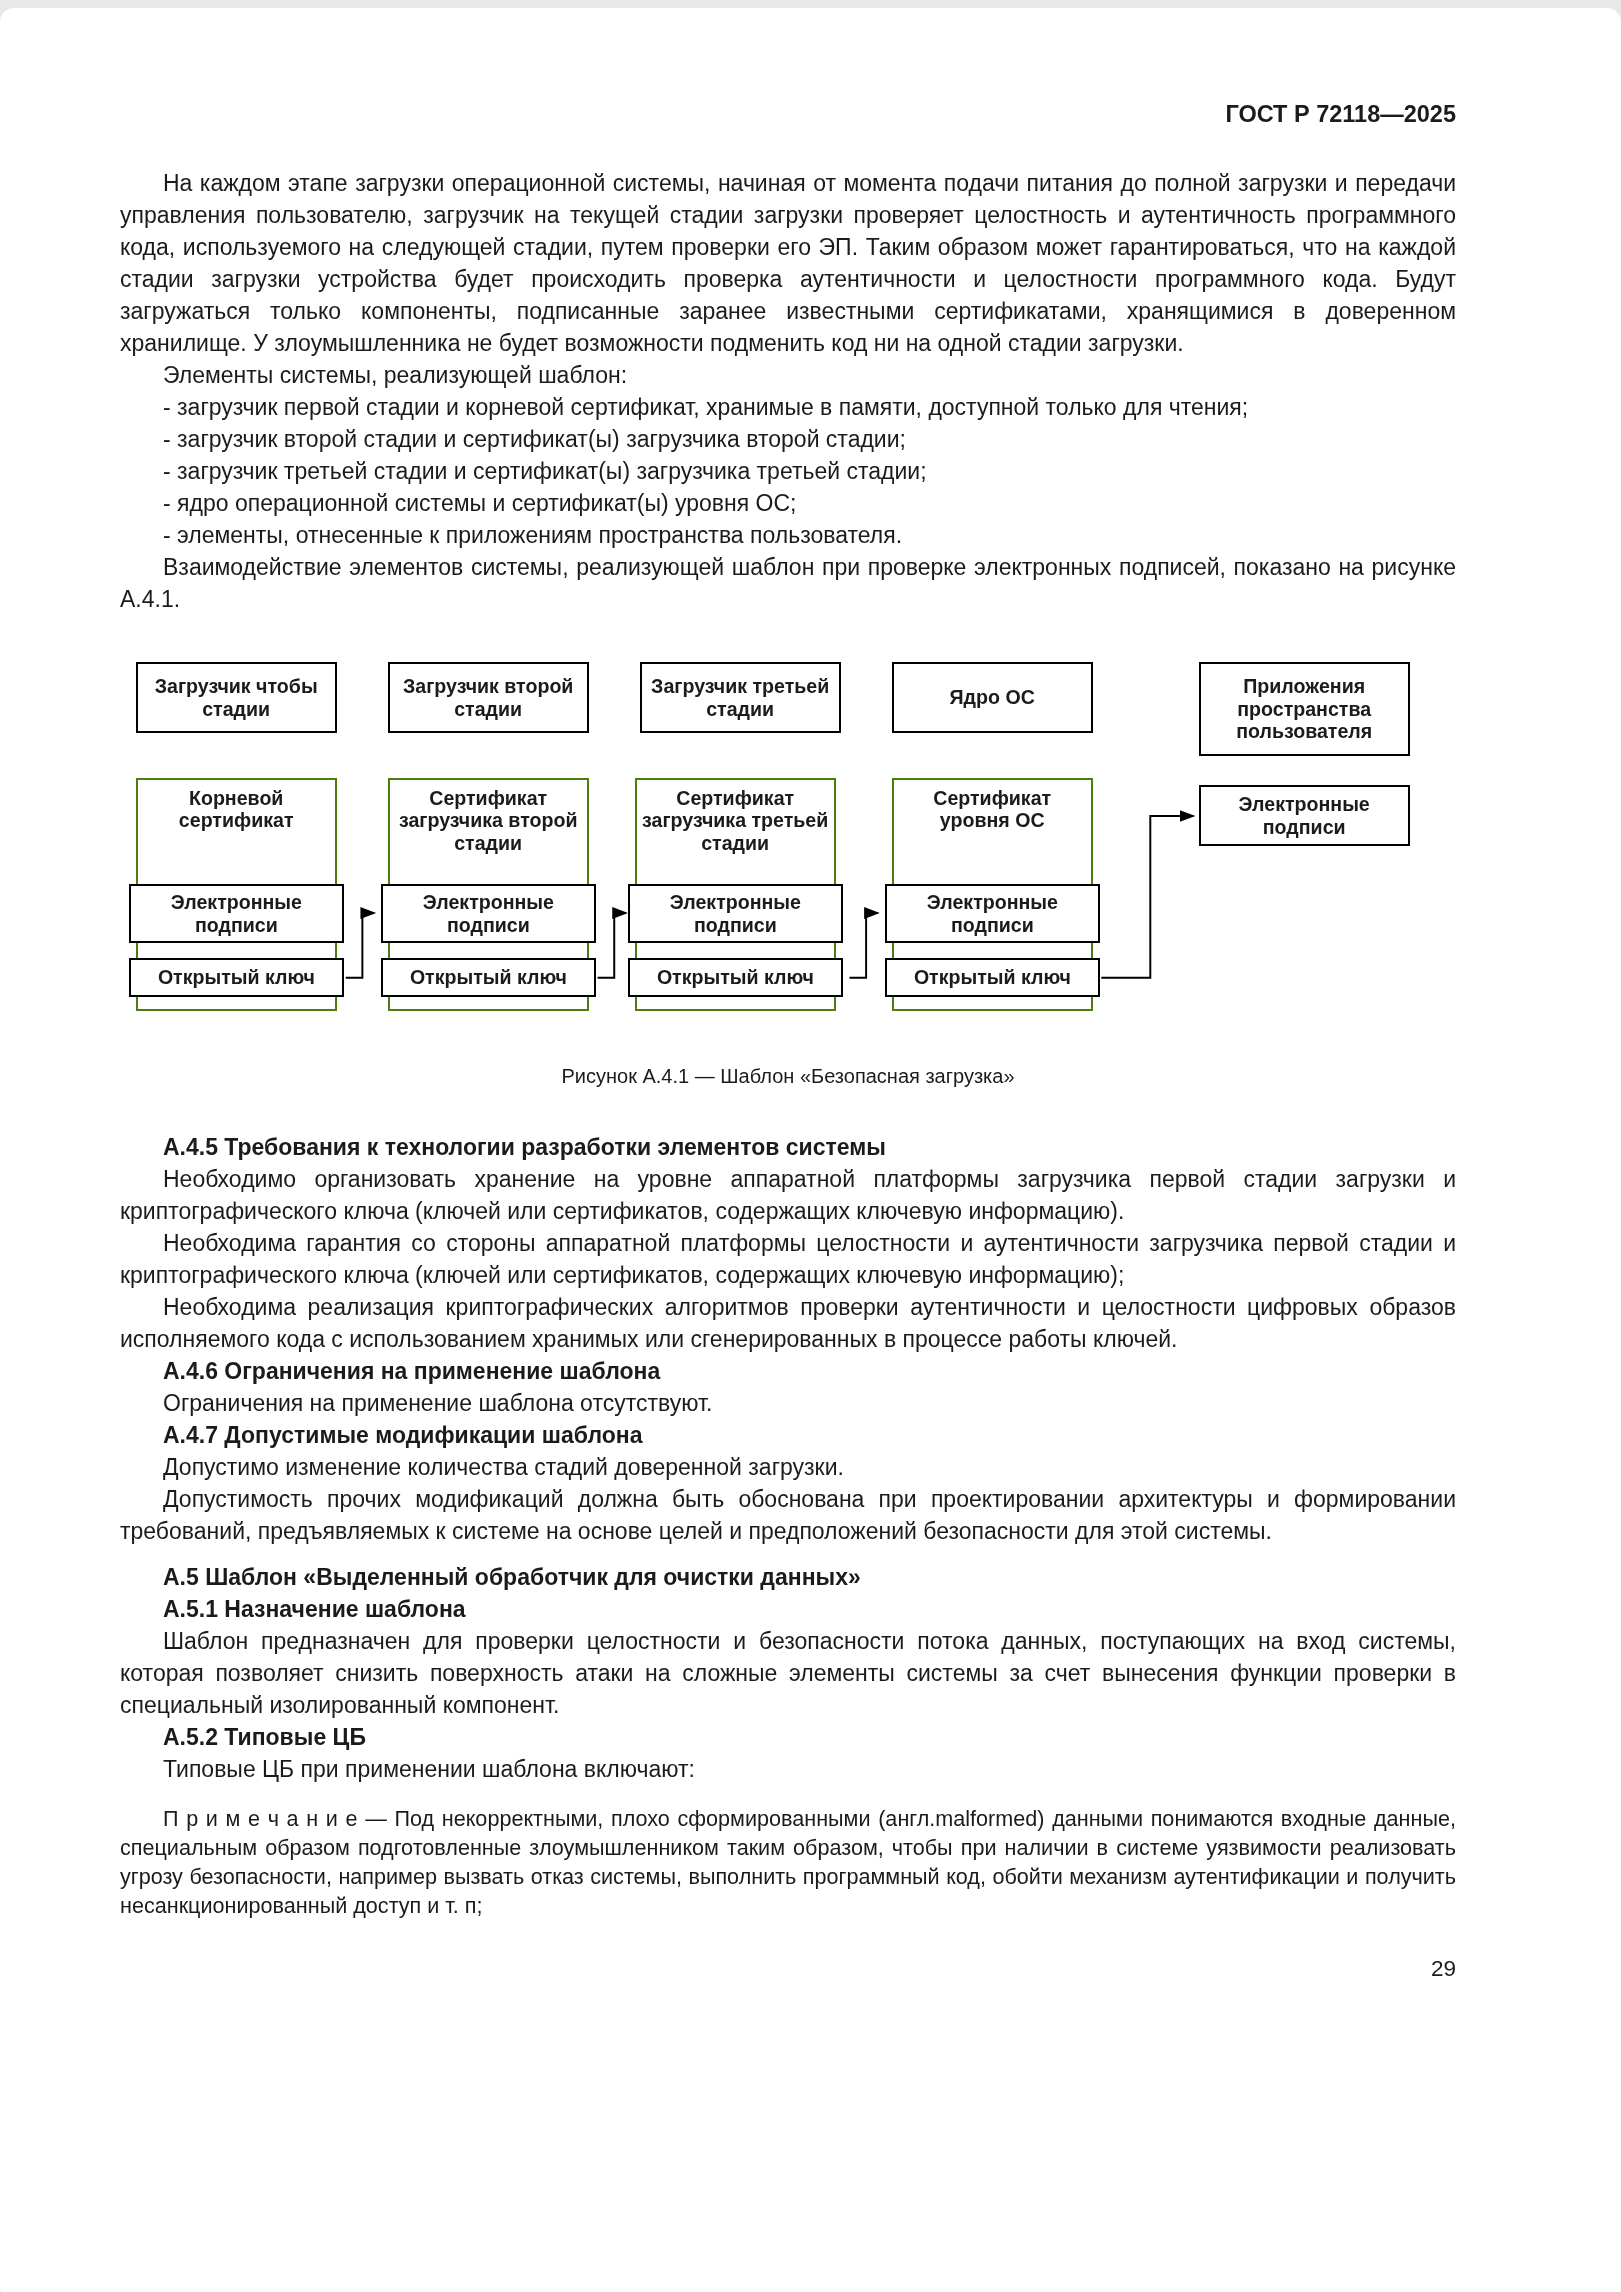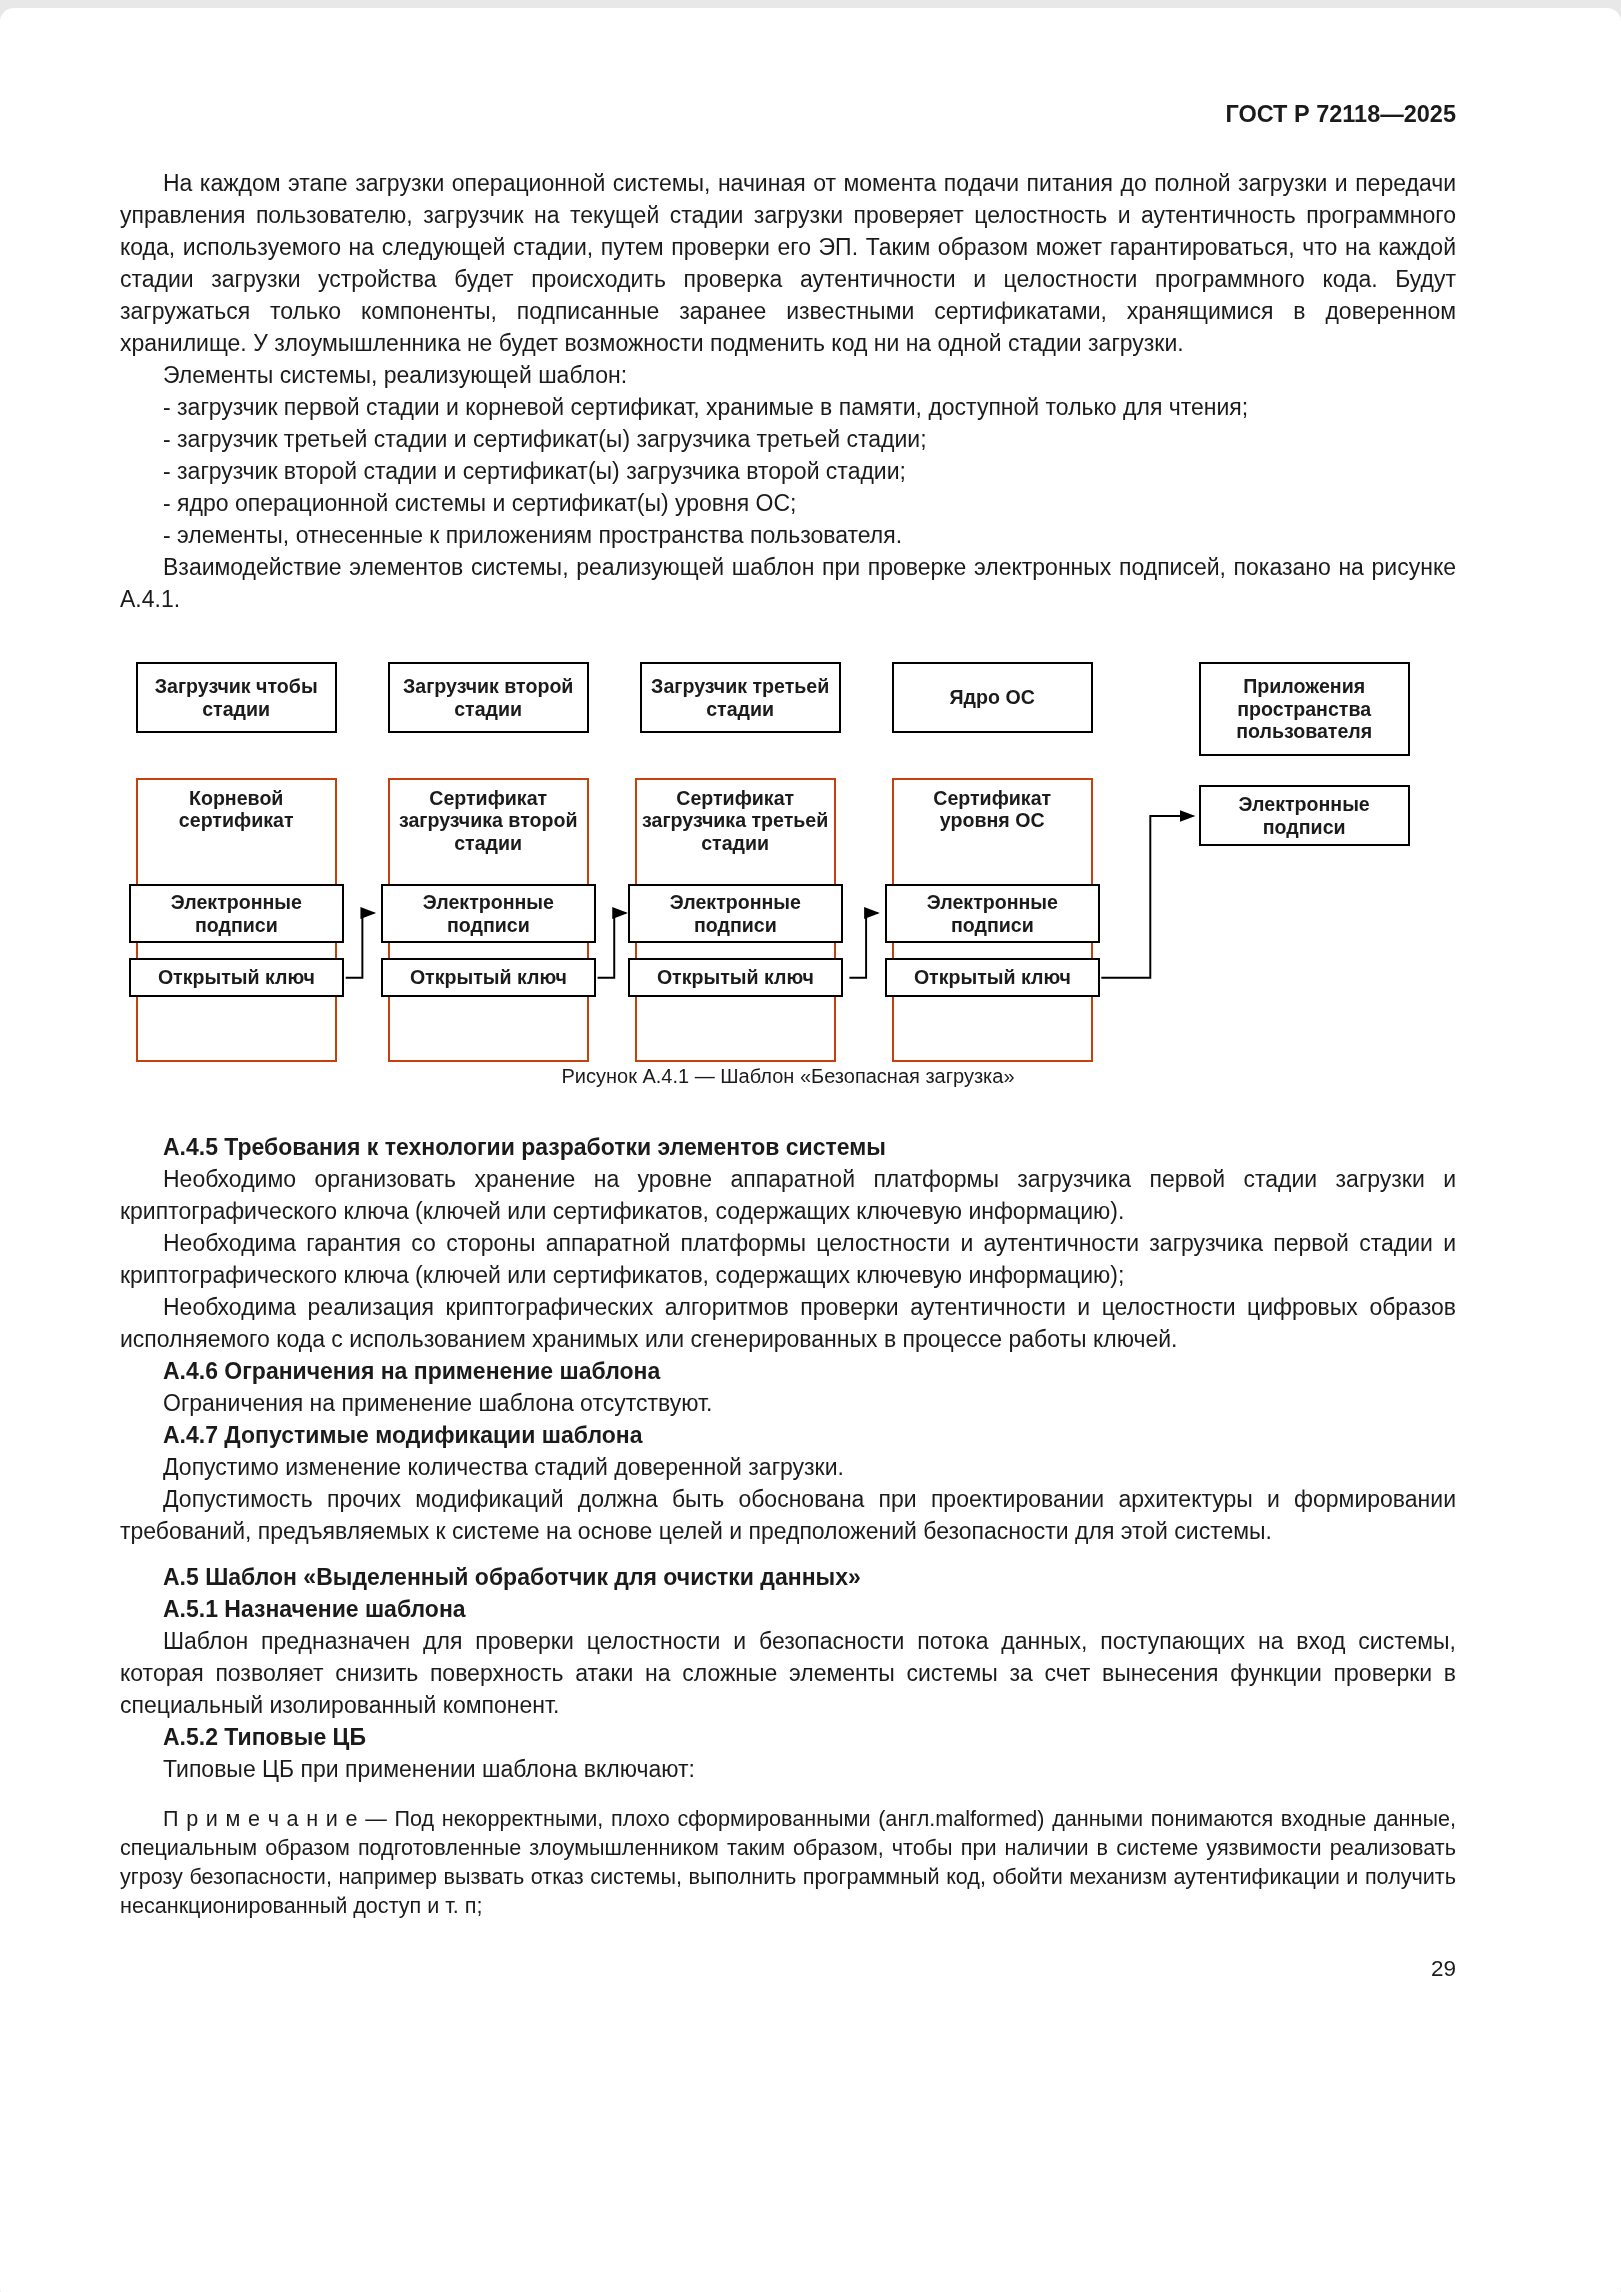--- a/index.html
+++ b/index.html
@@ -55,22 +55,22 @@
     font-weight: bold;
     font-size: 19.6px;
     line-height: 22.5px;
     padding: 0 5.9px;
   }
   .d-top-apps { width: 211px; height: 94px; }
   .d-cert {
     position: absolute;
     top: 116px;
     width: 201px;
-    height: 284px;
-    border: 2px solid #c2410c;
+    height: 233px;
+    border: 2px solid #4d7c0f;
     box-sizing: border-box;
   }
   .cert-title {
     margin-top: 6.9px;
     text-align: center;
     font-weight: bold;
     font-size: 19.6px;
     line-height: 22.5px;
     padding: 0 3.9px;
   }
@@ -122,22 +122,22 @@
 </head>
 <body>
 
 <div class="page">
 
   <div class="doc-header">ГОСТ Р 72118—2025</div>
 
   <p class="indent">На каждом этапе загрузки операционной системы, начиная от момента подачи питания до полной загрузки и передачи управления пользователю, загрузчик на текущей стадии загрузки проверяет целостность и аутентичность программного кода, используемого на следующей стадии, путем проверки его ЭП. Таким образом может гарантироваться, что на каждой стадии загрузки устройства будет происходить проверка аутентичности и целостности программного кода. Будут загружаться только компоненты, подписанные заранее известными сертификатами, хранящимися в доверенном хранилище. У злоумышленника не будет возможности подменить код ни на одной стадии загрузки.</p>
   <p class="indent">Элементы системы, реализующей шаблон:</p>
   <p class="indent">- загрузчик первой стадии и корневой сертификат, хранимые в памяти, доступной только для чтения;</p>
+  <p class="indent">- загрузчик второй стадии и сертификат(ы) загрузчика второй стадии;</p>
   <p class="indent">- загрузчик третьей стадии и сертификат(ы) загрузчика третьей стадии;</p>
-  <p class="indent">- загрузчик второй стадии и сертификат(ы) загрузчика второй стадии;</p>
   <p class="indent">- ядро операционной системы и сертификат(ы) уровня ОС;</p>
   <p class="indent">- элементы, отнесенные к приложениям пространства пользователя.</p>
   <p class="indent">Взаимодействие элементов системы, реализующей шаблон при проверке электронных подписей, показано на рисунке А.4.1.</p>
 
   <div class="diagram">
     <svg class="arrows" width="1274" height="355" viewBox="0 0 1300 362">
       <defs>
         <marker id="arr" markerWidth="9" markerHeight="8" refX="7" refY="3" orient="auto" markerUnits="strokeWidth">
           <path d="M0,0 L8,3 L0,6 z" fill="#000"></path>
         </marker>

